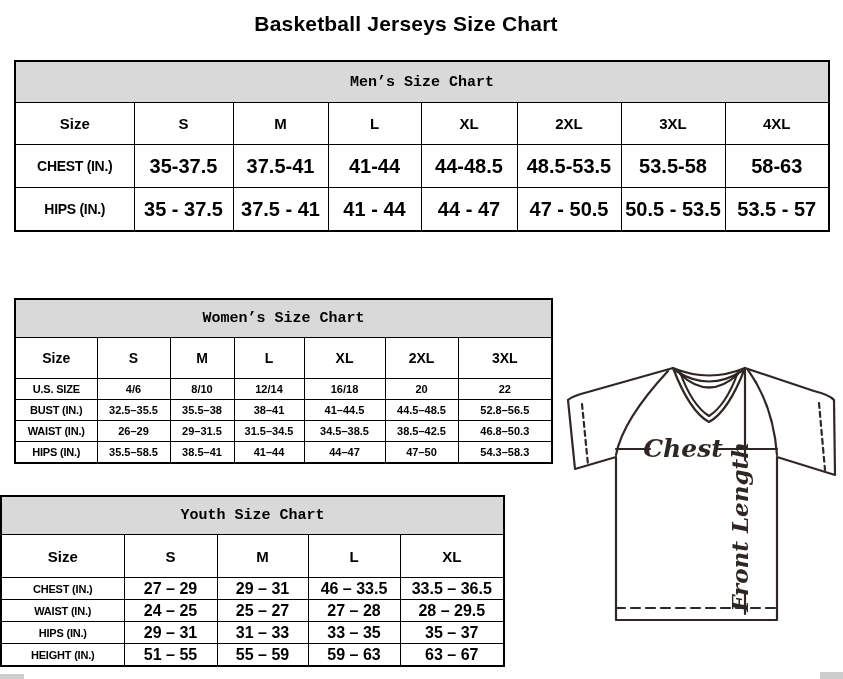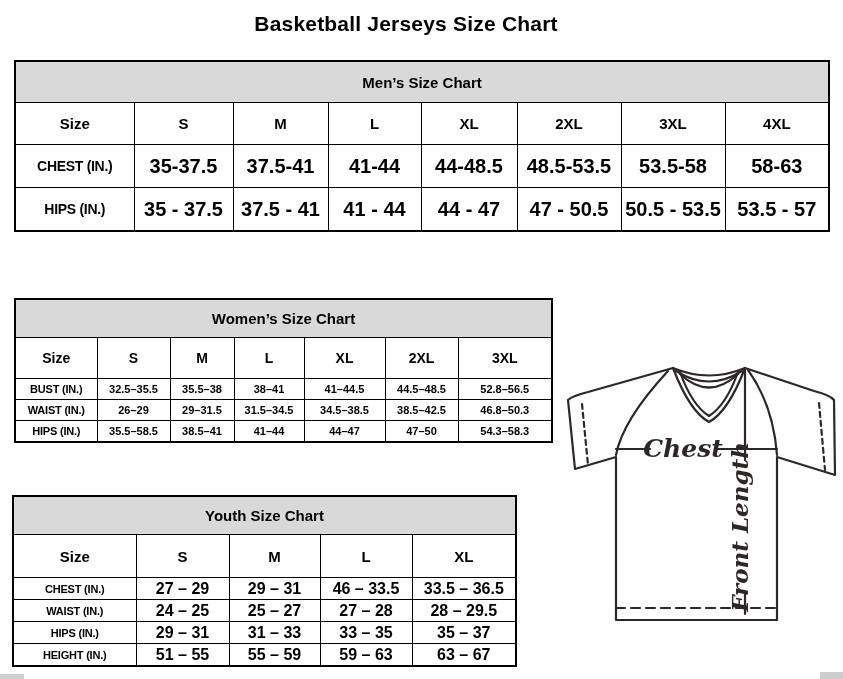--- a/index.html
+++ b/index.html
@@ -13,35 +13,35 @@
     text-align:center;font-size:21px;font-weight:bold;letter-spacing:.2px;
   }
   table{
     position:absolute;border-collapse:collapse;table-layout:fixed;
     border:2px solid #000;
   }
   th,td{
     border:1.5px solid #000;text-align:center;vertical-align:middle;
     padding:0;font-weight:bold;white-space:nowrap;overflow:hidden;
   }
-  .band{background:#d9d9d9;font-size:15px;}
+  .band{background:#d9d9d9;font-size:15px;font-family:Liberation Mono, monospace;}
   
   .tbl-mens{left:14px;top:60px;width:814px;}
   .tbl-mens .band{height:40px;}
   .tbl-mens .size-row th{height:41px;font-size:15px;}
   .tbl-mens td{height:42px;font-size:20px;}
   .tbl-mens td.rowlabel{font-size:14px;letter-spacing:-0.3px;}
   
   .tbl-womens{left:14px;top:298px;width:537px;}
   .tbl-womens .band{height:37px;}
   .tbl-womens .size-row th{height:40px;font-size:14px;}
   .tbl-womens td{height:20px;font-size:11px;}
   .tbl-womens td.rowlabel{font-size:11px;letter-spacing:-0.2px;}
   
-  .tbl-youth{left:12px;top:495px;width:503px;padding-left:25px;}
+  .tbl-youth{left:0;top:495px;width:503px;padding-left:25px;}
   .tbl-youth .band{height:37px;}
   .tbl-youth .size-row th{height:42px;font-size:15px;}
   .tbl-youth td{height:21px;font-size:16px;}
   .tbl-youth td.rowlabel{font-size:11px;letter-spacing:-0.2px;}
   
   .jersey-wrap{position:absolute;left:558px;top:358px;width:285px;height:272px;}
   .jersey-wrap svg{display:block;}
   .measure-text{
     font-family:"DejaVu Serif","Liberation Serif",serif;
     font-style:italic;font-weight:bold;fill:#2e2725;
@@ -125,20 +125,29 @@
       <th>S</th>
       <th>M</th>
       <th>L</th>
       <th>XL</th>
       <th>2XL</th>
       <th>3XL</th>
     </tr>
   </thead>
   <tbody>
     <tr>
+      <td class="rowlabel">U.S. SIZE</td>
+      <td>4/6</td>
+      <td>8/10</td>
+      <td>12/14</td>
+      <td>16/18</td>
+      <td>20</td>
+      <td>22</td>
+    </tr>
+    <tr>
       <td class="rowlabel">BUST (IN.)</td>
       <td>32.5–35.5</td>
       <td>35.5–38</td>
       <td>38–41</td>
       <td>41–44.5</td>
       <td>44.5–48.5</td>
       <td>52.8–56.5</td>
     </tr>
     <tr>
       <td class="rowlabel">WAIST (IN.)</td>

